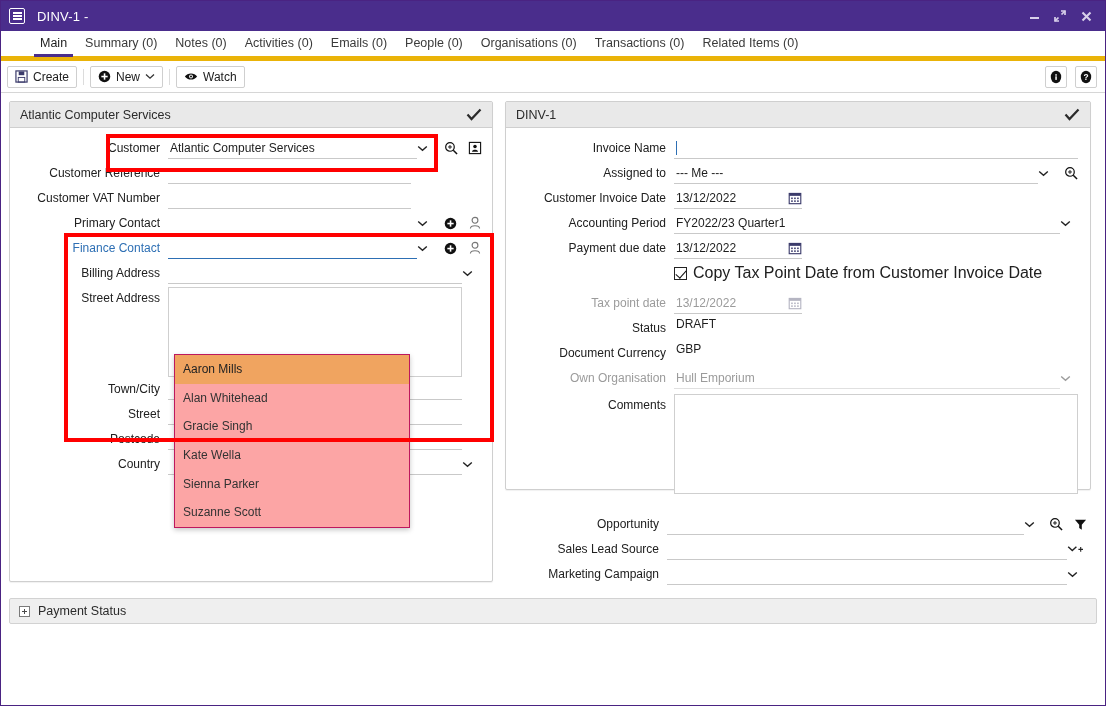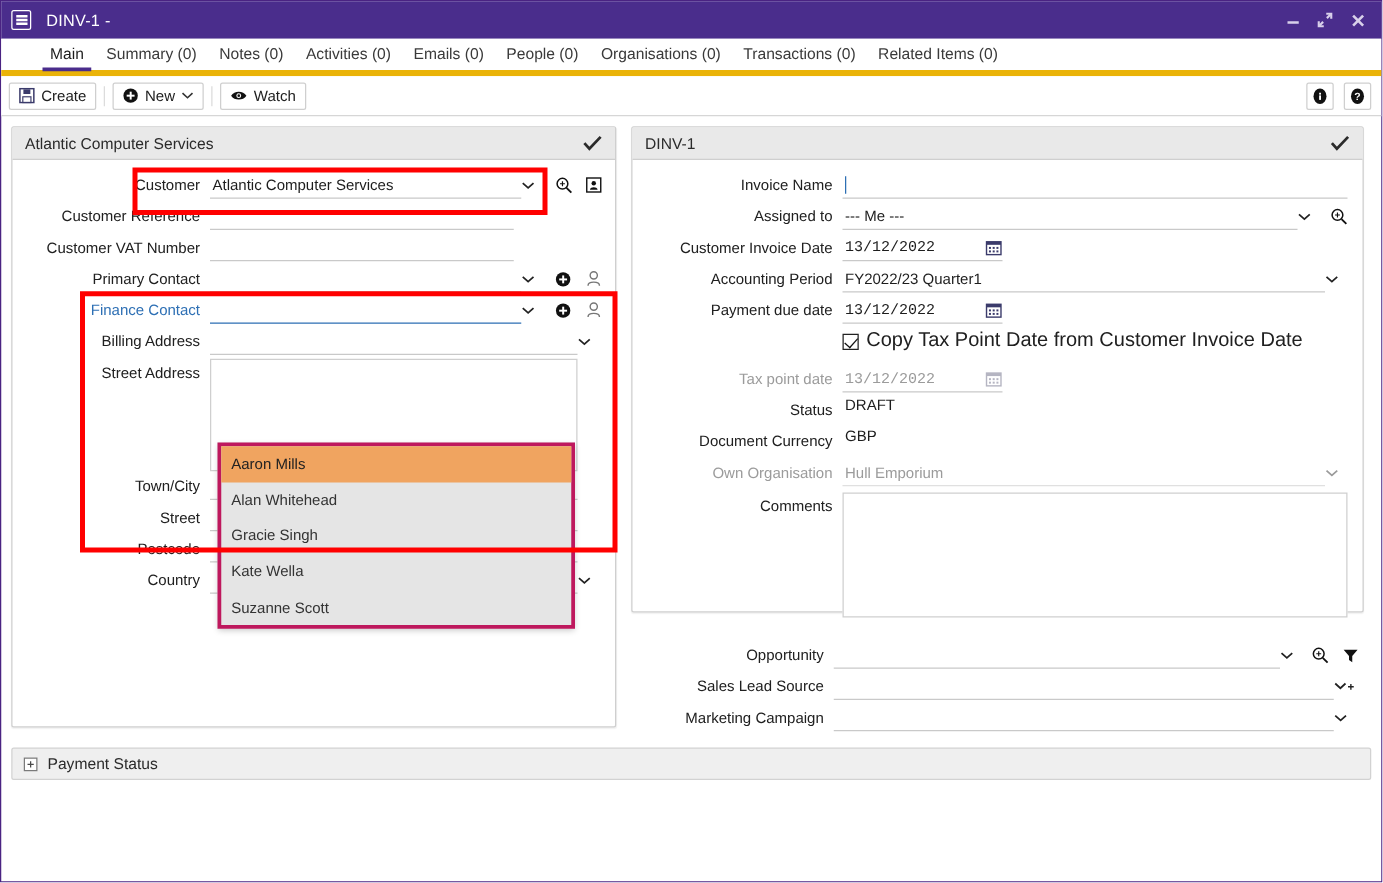--- a/index.html
+++ b/index.html
@@ -178,21 +178,21 @@
     position: absolute; left: 3px; top: 0px;
     width: 5px; height: 9px;
     border: solid #111; border-width: 0 1.8px 1.8px 0;
     transform: rotate(42deg);
   }
 
   .plain { font-size: 12px; color: #1d1d1d; padding-left: 2px; }
 
   
   .datefield { display: flex; align-items: center; width: 128px; border-bottom: 1px solid #c9c9c9; height: 22px; }
-  .datefield .dv { font-size: 12px; color: #1d1d1d; padding-left: 2px; flex: 1; font-family: Liberation Mono, monospace; }
+  .datefield .dv { font-size: 12px; color: #1d1d1d; padding-left: 2px; flex: 1; }
   .datefield.muted .dv { color: #9b9b9b; }
 
   
   .subform { margin-top: 23px; padding-right: 2px; }
 
   
   .paystatus {
     margin-top: 10px;
     height: 26px;
     background: #efefef;
@@ -211,23 +211,23 @@
   .plusbox::before, .plusbox::after {
     content:""; position:absolute; background:#4a4a4a;
   }
   .plusbox::before { left: 2px; right: 2px; top: 4px; height: 1px; }
   .plusbox::after { top: 2px; bottom: 2px; left: 4px; width: 1px; }
 
   
   .dropdown {
     position: absolute;
     left: 173px; top: 261px;
-    width: 286px;
-    background: #e5e5e5;
-    border: 3px solid #be185d;
+    width: 236px;
+    background: #fca5a5;
+    border: 1px solid #be185d;
     box-shadow: 0 2px 5px rgba(0,0,0,.22);
     z-index: 40;
     padding: 0;
   }
   .dd-item {
     height: 28.6px;
     display: flex; align-items: center;
     padding: 0 0 0 8px;
     font-size: 12px; color: #333;
   }
@@ -739,20 +739,21 @@
     <div class="paystatus">
       <span class="plusbox"></span>
       <span>Payment Status</span>
     </div>
 
     <div class="dropdown">
       <div class="dd-item sel">Aaron Mills</div>
       <div class="dd-item">Alan Whitehead</div>
       <div class="dd-item">Gracie Singh</div>
       <div class="dd-item">Kate Wella</div>
+      <div class="dd-item">Sienna Parker</div>
       <div class="dd-item">Suzanne Scott</div>
     </div>
 
   </div>
 
   <div class="redbox" id="redbox-customer"></div>
   <div class="redbox" id="redbox-finance"></div>
 
 </div>
 

